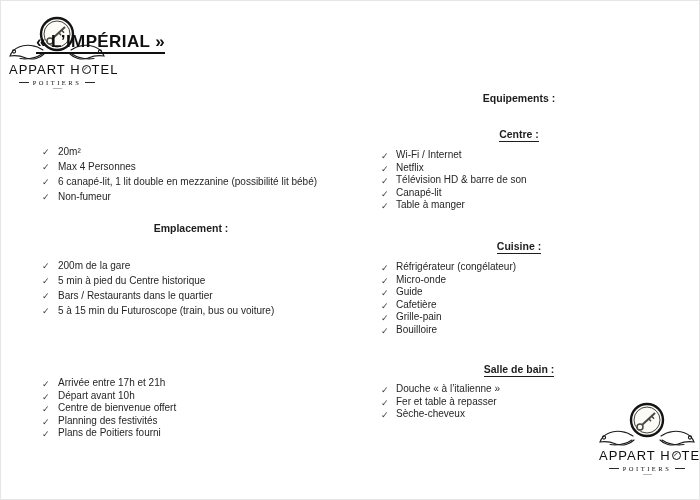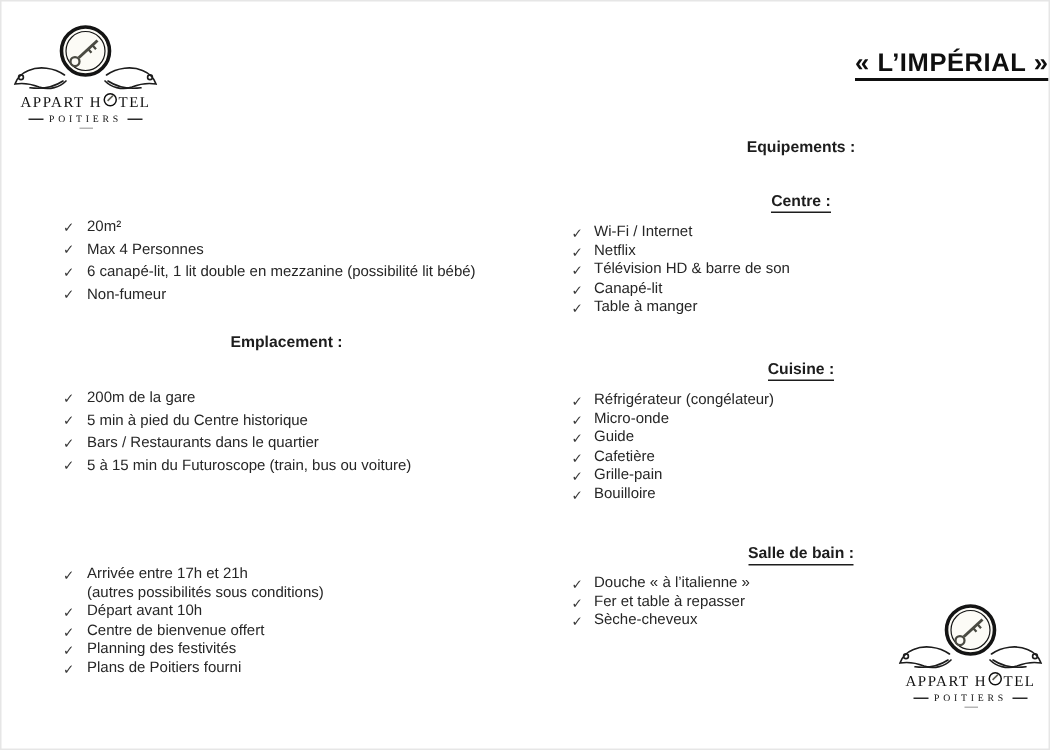--- a/index.html
+++ b/index.html
@@ -4,53 +4,53 @@
 <style>
   html,body{margin:0;padding:0;background:#ffffff;}
   .page{
     position:relative;width:700px;height:500px;background:#ffffff;
     border:1px solid #e6e6e6;box-sizing:border-box;overflow:hidden;
     font-family:"Liberation Sans",sans-serif;color:#262626;
   }
 
   
   .doc-title{
-    position:absolute;left:35px;right:0;top:31px;text-align:right;
+    position:absolute;left:35px;right:0;top:31px;text-align:left;
     font-size:17px;font-weight:bold;letter-spacing:.4px;color:#0f0f0f;
   }
   .doc-title .u{border-bottom:2.2px solid #0f0f0f;padding-bottom:1px;}
 
   
   .h-left,.h-right{
     position:absolute;text-align:center;font-weight:bold;
     font-size:10.5px;color:#1d1d1d;
   }
   .h-left{left:35px;width:310px;}
-  .h-right{left:388px;width:290px;}
+  .h-right{left:373px;width:290px;}
   .h-under .u2{border-bottom:1px solid #1d1d1d;padding-bottom:.5px;}
 
   
   .list{position:absolute;}
   .list.l{left:35px;width:335px;}
   .list.r{left:375px;width:290px;}
   .li{display:flex;align-items:flex-start;}
   .lh15 .li{line-height:15px;}
   .lh12 .li{line-height:12.5px;}
   .chk{flex:0 0 16px;padding-left:6px;font-size:9px;color:#3a3a3a;
        transform:translateY(.5px);}
   .list.r .chk{flex:0 0 15px;padding-left:5px;}
   .txt{font-size:10px;color:#262626;}
 
   
   .logo{position:absolute;width:96px;text-align:center;}
   .logo.tl{left:8px;top:12px;}
   .logo.br{left:598px;top:398px;}
   .logo svg{display:block;margin:0 auto;}
   .logo-name{
-    font-family:Liberation Serif, serif;font-size:10px;letter-spacing:1px;
+    font-family:Liberation Sans, sans-serif;font-size:13px;letter-spacing:1px;
     color:#101010;white-space:nowrap;margin-top:1px;
   }
   .logo-o{
     display:inline-block;width:7px;height:7px;border:1.2px solid #101010;
     border-radius:50%;position:relative;margin:0 1px;
   }
   .logo-o::after{
     content:"";position:absolute;left:2.6px;top:.4px;width:1px;height:5px;
     background:#5a5a50;transform:rotate(45deg);
   }
@@ -134,24 +134,20 @@
         <span class="txt">5 à 15 min du Futuroscope (train, bus ou voiture)</span>
       </div>
   </div>
 
   <div class="list l lh12" style="top:376px">
     <div class="li">
         <span class="chk">✓</span>
         <span class="txt">Arrivée entre 17h et 21h</span>
       </div>
     <div class="li">
-        <span class="chk"></span>
-        <span class="txt">(autres possibilités sous conditions)</span>
-      </div>
-    <div class="li">
         <span class="chk">✓</span>
         <span class="txt">Départ avant 10h</span>
       </div>
     <div class="li">
         <span class="chk">✓</span>
         <span class="txt">Centre de bienvenue offert</span>
       </div>
     <div class="li">
         <span class="chk">✓</span>
         <span class="txt">Planning des festivités</span>

